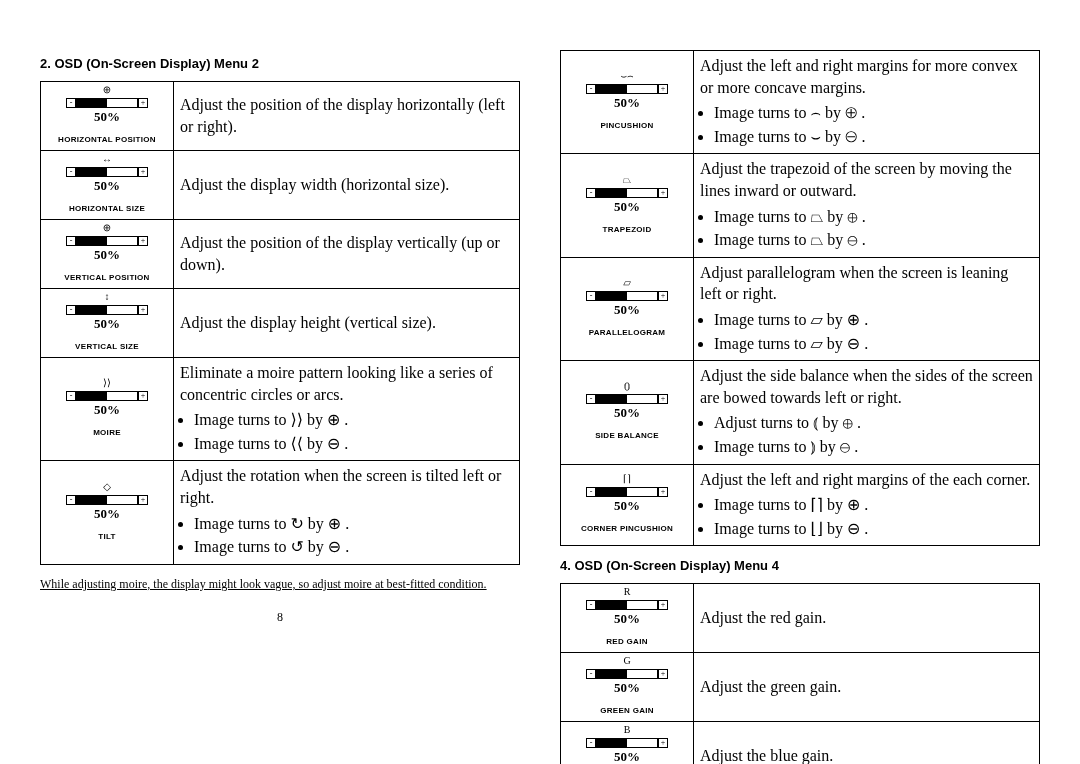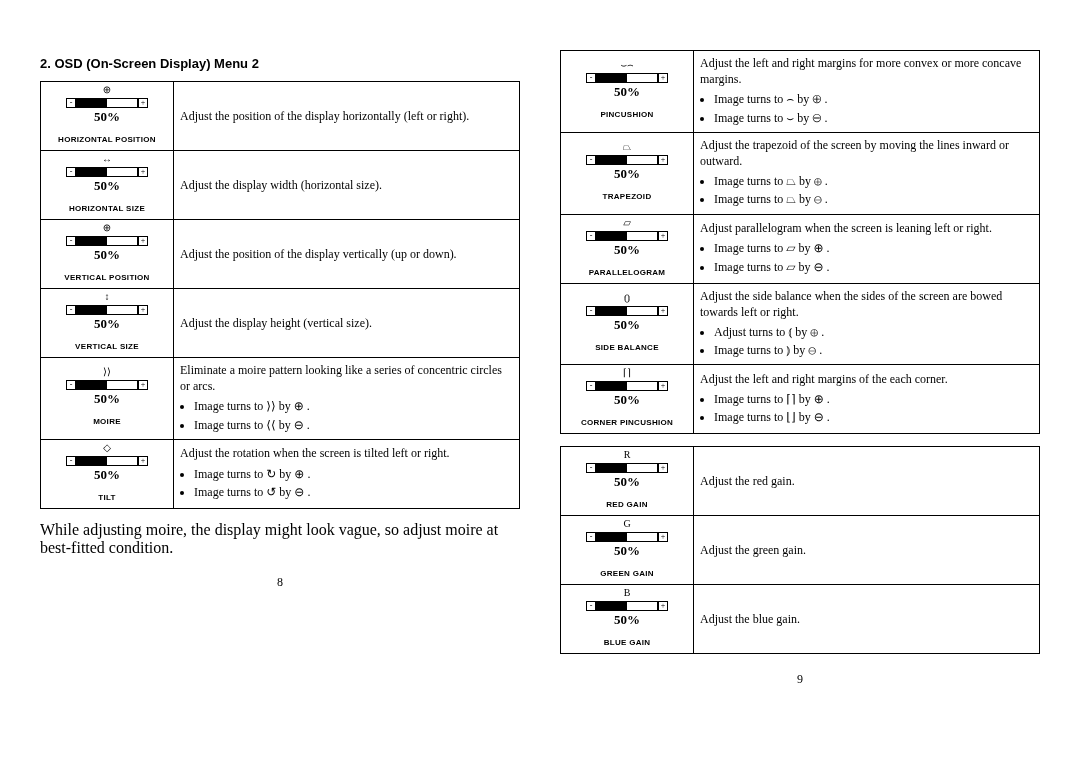--- a/index.html
+++ b/index.html
@@ -87,33 +87,34 @@
     margin-top: 1px;
   }
   .slider-label {
     font-family: Arial, sans-serif;
     font-weight: bold;
     font-size: 8px;
     margin-top: 10px;
     letter-spacing: 0.3px;
   }
   .desc {
-    font-size: 12px;
+    font-size: 16px;
     line-height: 1.35;
   }
   .desc ul {
     margin: 4px 0 0 0;
     padding-left: 14px;
   }
   .desc li {
     margin: 2px 0;
   }
   .note {
-    font-size: 16px;
+    font-size: 12px;
     margin-top: 8px;
+    text-decoration: underline;
   }
   .page-num {
     text-align: center;
     font-size: 12px;
     margin-top: 18px;
   }
 </style>
 </head>
 <body>
 
@@ -360,20 +361,21 @@
           <span>Adjust the left and right margins of the each corner.</span>
           <ul>
             <li>Image turns to   ⌈⌉   by   ⊕  .</li>
             <li>Image turns to   ⌊⌋   by   ⊖  .</li>
           </ul>
         </td>
       </tr>
     </tbody>
       </table>
 
+    <div class="section-title">4. OSD (On-Screen Display) Menu 4</div>
 
     <table class="osd-table">
       <tbody>
           <tr>
         <td class="icon-cell">
           <div class="slider-widget">
             <span class="slider-icon">R</span>
             <div class="slider-bar">
                   <div class="slider-minus">-</div>
                   <div class="slider-track">

